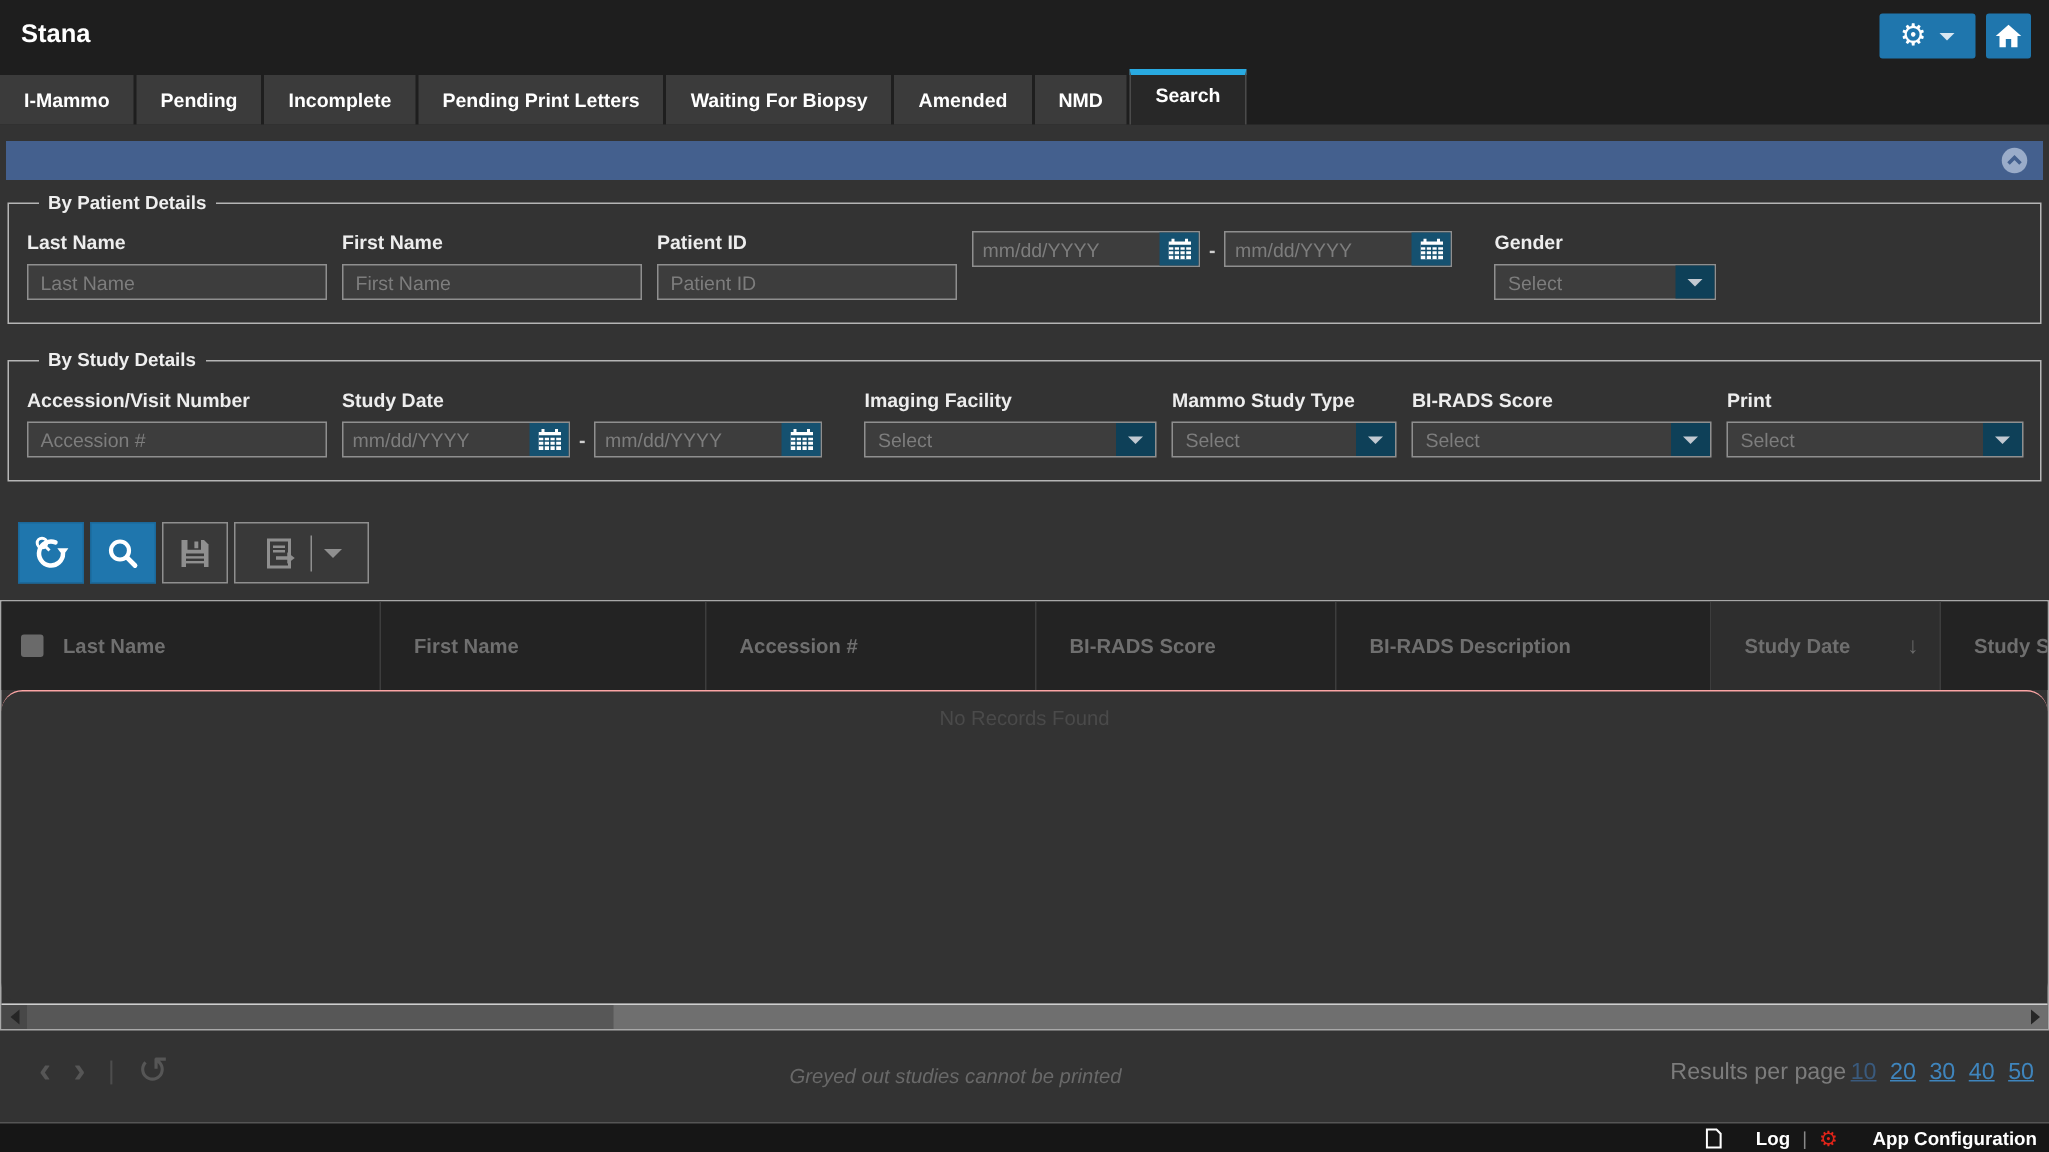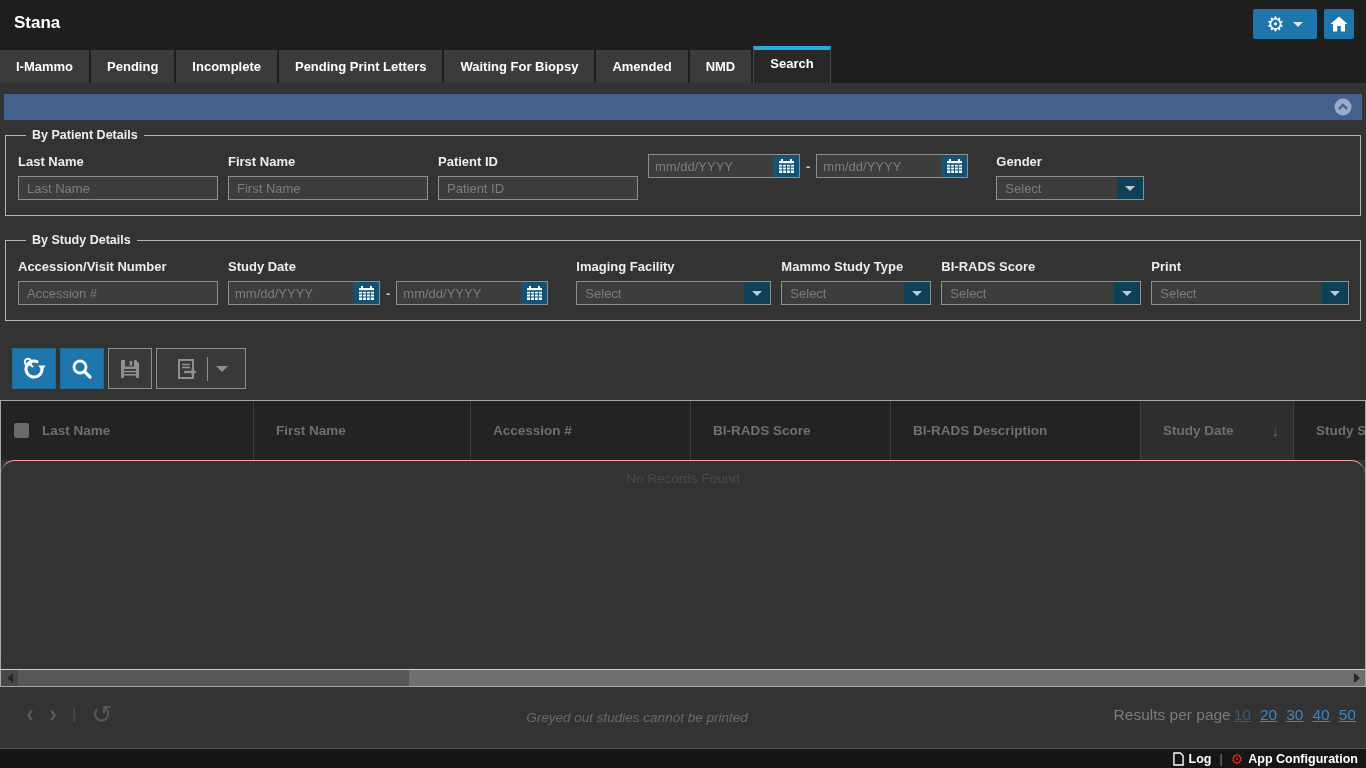--- a/index.html
+++ b/index.html
@@ -87,21 +87,21 @@
   #pager-right { position:absolute; right:10px; top:19px; font-size:15.5px; color:#7c7c7c; }
   #pager-right a { color:#3f85bd; text-decoration:underline; margin-left:9px; cursor:pointer; }
   #pager-right a.current { color:#3a5a7d; margin-left:3px; }
 
   
   #statusbar { position:absolute; bottom:0; left:0; width:1366px; height:20px; background:#161616;
                border-top:1px solid #555; display:flex; align-items:center; justify-content:flex-end;
                gap:8px; padding-right:8px; color:#fff; font-size:12.5px; font-weight:bold; }
   #statusbar .sep { color:#888; font-weight:normal; }
   #statusbar .red-gear { color:#e02419; font-size:14px; line-height:14px; font-weight:normal; }
-  #statusbar .item { display:flex; align-items:center; gap:5px; cursor:pointer; }
+  #statusbar .item { display:flex; align-items:center; gap:23px; cursor:pointer; }
 </style>
 </head>
 <body>
 
 <div id="stage">
 
   <div id="topbar">
     <div id="app-title">Stana</div>
     <div id="hdr-actions">
       <div class="hdr-btn gear">

